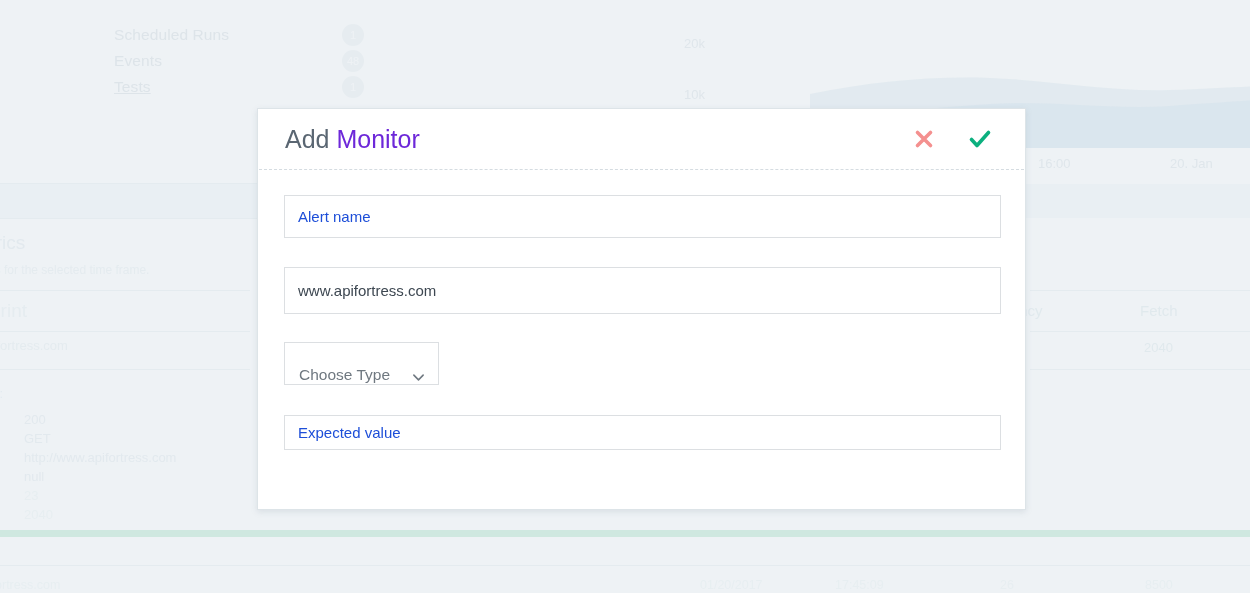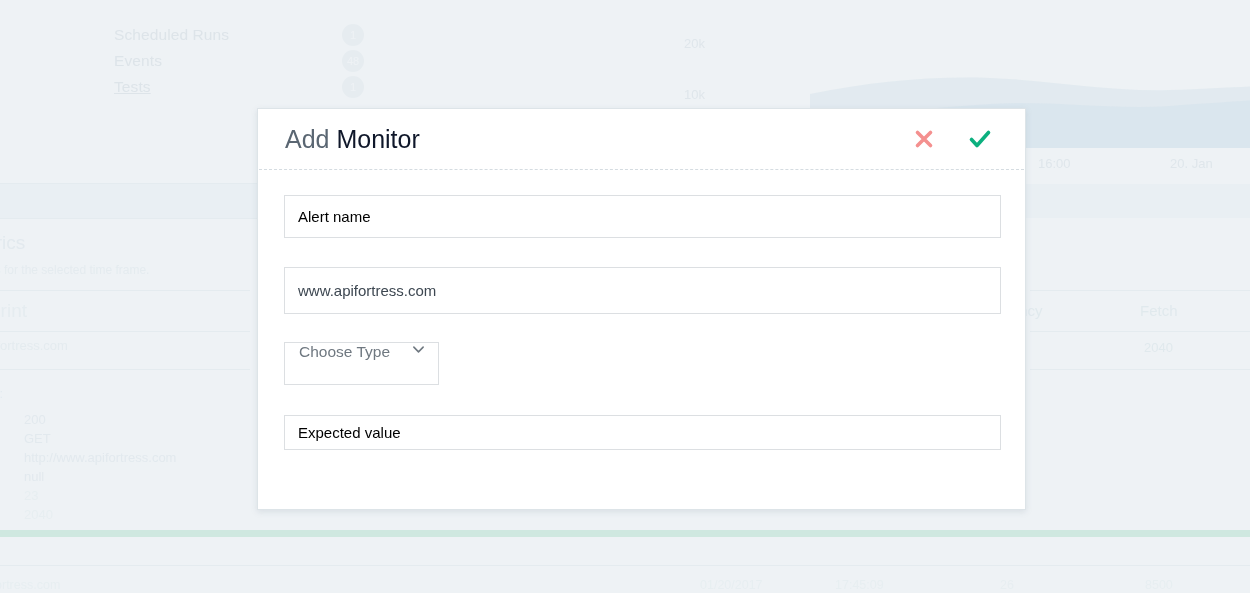--- a/index.html
+++ b/index.html
@@ -87,49 +87,49 @@
     border: 1px solid #dde4e8;
     box-shadow: 0 2px 6px rgba(120,140,155,.18);
     z-index: 10;
   }
   .modal-header {
     height: 60px;
     display: flex; align-items: center; justify-content: space-between;
     padding: 0 27px 0 27px;
   }
   .modal-title { font-size: 25px; color: #5a6672; font-weight: normal; }
-  .modal-title .accent { color: #0f172a; }
+  .modal-title .accent { color: #6d28d9; }
   .modal-actions { display: flex; align-items: center; gap: 30px; padding-right: 5px; }
   .icon-btn {
     width: 26px; height: 26px; display: flex; align-items: center; justify-content: center;
     cursor: pointer; background: none; border: none;
   }
   .divider-dashed {
     height: 0; border-top: 1px dashed #d5dce1; margin: 0 1px;
   }
   .modal-body { padding: 25px 26px 0 26px; }
 
   .field {
     width: 717px;
     border: 1px solid #dcdfe2;
     background: #fff;
     display: flex; align-items: center;
     padding: 0 13px;
     font-size: 15px;
     color: #3d4751;
   }
-  .field.placeholder { color: #000000; }
+  .field.placeholder { color: #1d4ed8; }
   .f-name { height: 43px; margin-bottom: 29px; }
   .f-url  { height: 47px; margin-bottom: 28px; }
   .f-exp  { height: 35px; }
 
   .select-box {
     width: 155px; height: 43px;
     border: 1px solid #dcdfe2; background: #fff;
-    display: flex; align-items: flex-start; justify-content: space-between;
+    display: flex; align-items: flex-end; justify-content: space-between;
     padding: 0 13px 0 14px;
     font-size: 15.5px; color: #6f7880;
     margin-bottom: 30px; cursor: pointer;
   }
   .chev { width: 13px; height: 13px; flex: none; margin-left: 6px; }
 </style>
 </head>
 <body>
 
 <div id="bg-page">

